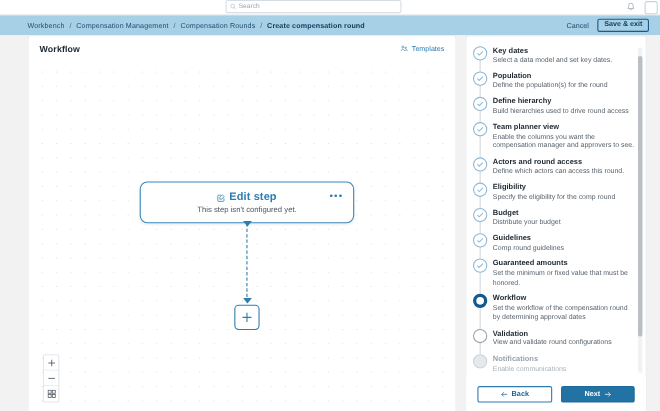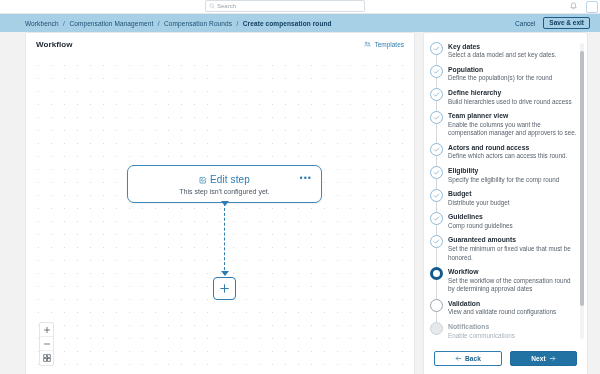--- a/index.html
+++ b/index.html
@@ -75,21 +75,21 @@
   }
 
   
   .node {
     position: absolute; left: 101px; top: 110px; width: 195px; height: 38px;
     background: #ffffff; border: 1px solid #3d87bb; border-radius: 7px;
     box-shadow: 0 1px 2px rgba(20,60,90,.08);
   }
   .node-row { display: flex; align-items: center; justify-content: center; padding-top: 8px; position: relative; }
   .edit-ico { width: 8px; height: 8px; margin-right: 3px; }
-  .edit-label { font-size: 10px; font-weight: normal; color: #2e7cb0; letter-spacing: .1px; }
+  .edit-label { font-size: 10px; font-weight: bold; color: #2e7cb0; letter-spacing: .1px; }
   .node-dots { position: absolute; right: 9px; top: 10px; font-size: 9px; color: #2e7cb0; line-height: 4px; letter-spacing: 1px; }
   .node-sub { text-align: center; font-size: 7px; color: #4b5560; margin-top: 3px; }
 
   
   .conn {
     position: absolute; left: 198px; top: 148px; width: 1px; height: 72px;
     border-left: 1px dashed #2e7cb0;
   }
   .arrow-a { position: absolute; left: 194.5px; top: 146px; width: 0; height: 0;
     border-left: 4px solid transparent; border-right: 4px solid transparent; border-top: 5px solid #2e7cb0; }

